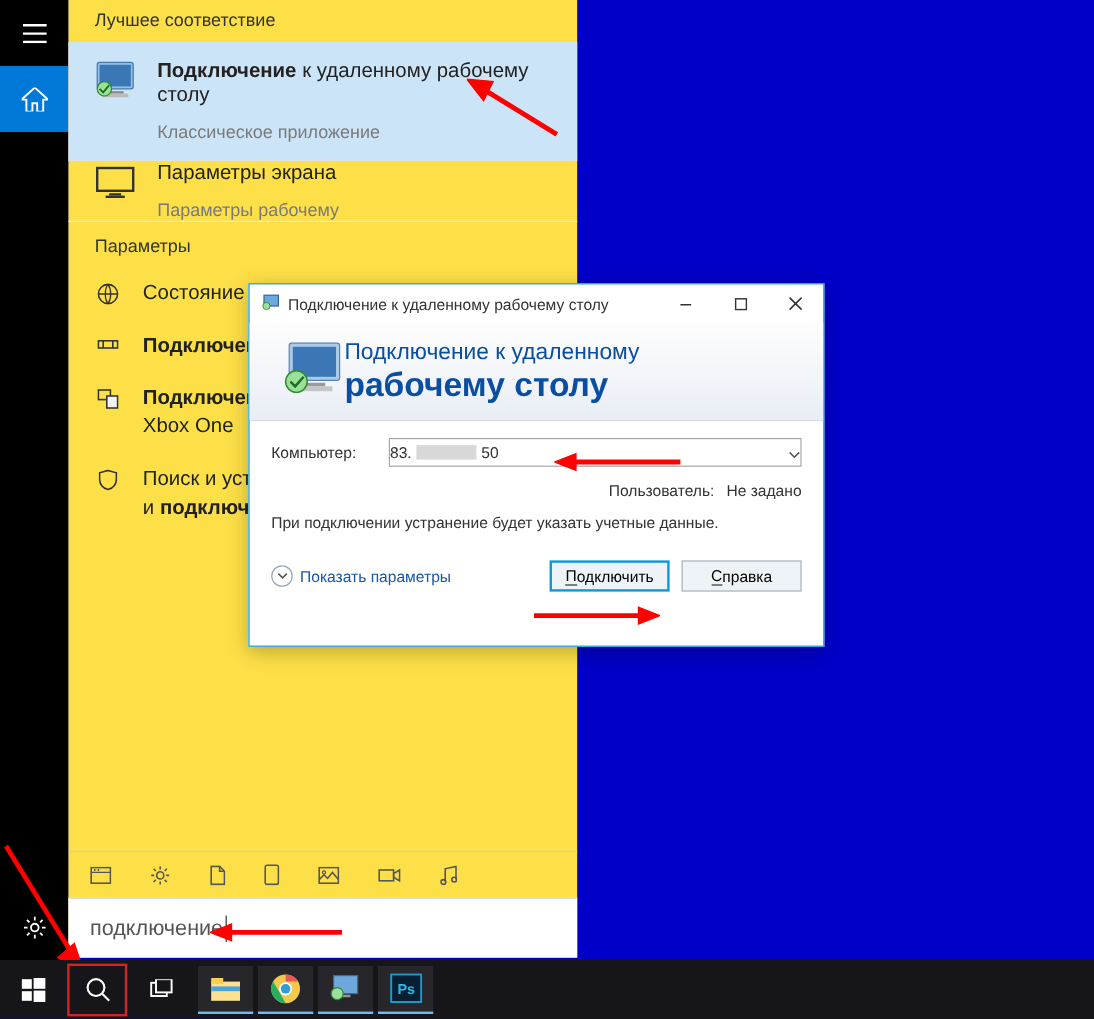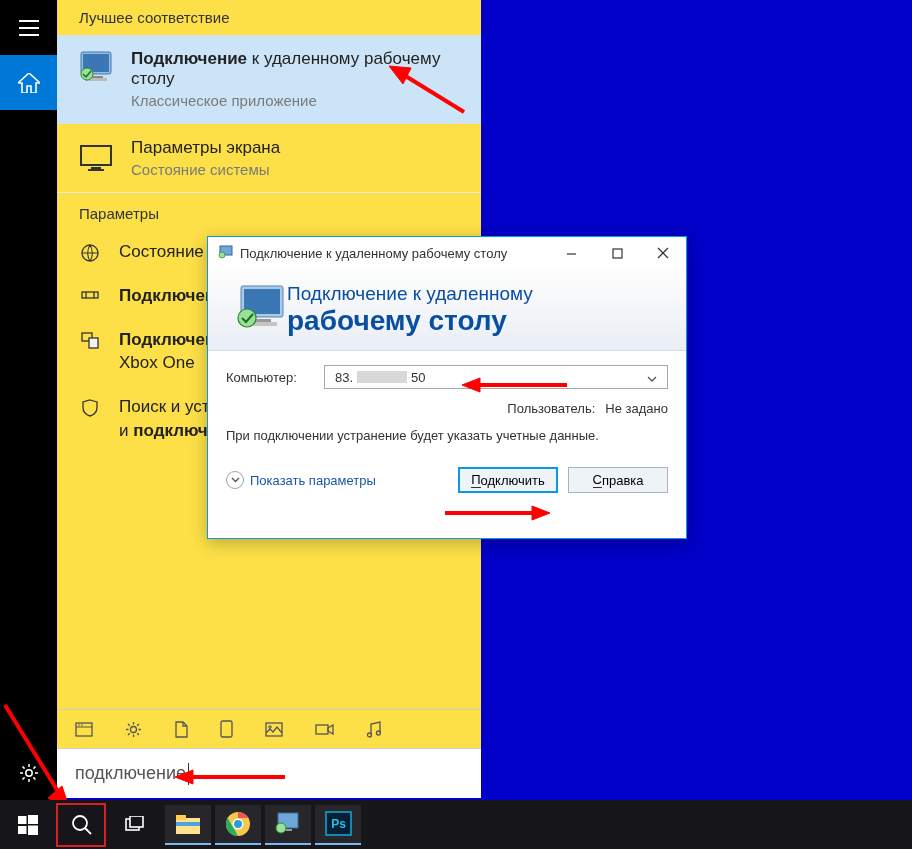--- a/index.html
+++ b/index.html
@@ -29,27 +29,26 @@
 .panel-header { padding: 9px 16px 9px 22px; font-size: 15px; color: #333; }
 .best-match {
   background: #cce4f7; display: flex; padding: 14px 20px; gap: 16px;
   border-bottom: 1px solid #e1e1e1;
 }
 .best-icon {
   width: 38px; height: 35px; flex-shrink: 0; position: relative;
   display: flex; align-items: center; justify-content: center;
 }
 .result2 {
-  display: flex; padding: 14px 20px; gap: 16px;
+  display: flex; padding: 0 20px; gap: 16px;
   border-bottom: 1px solid #e9e9e9;
-  align-items: center;
 }
 .result-text .t1 { font-size: 17px; color: #222; }
 .result-text .t1 b { font-weight: 600; }
-.result-text .t2 { font-size: 15px; color: #7a7a7a; margin-top: 3px; }
+.result-text .t2 { font-size: 15px; color: #7a7a7a; margin-top: 13px; }
 .section-label { padding: 12px 22px 8px; font-size: 15px; color: #333; }
 .param-row {
   display: flex; align-items: flex-start; gap: 18px; padding: 10px 22px;
 }
 .param-row .pi { width: 22px; display:flex; justify-content:center; align-items:flex-start; padding-top:4px;}
 .param-row .pt { font-size: 17px; color: #222; line-height: 1.4; }
 
 .filter-bar {
   position: absolute; bottom: 50px; left: 0; right: 0;
   border-top: 1px solid #ccc; padding: 10px 18px; display: flex; gap: 32px;
@@ -82,21 +81,21 @@
 }
 .dlg-header .big-icon { width: 54px; height: 54px; }
 .dlg-header .ht { color: #0a4ea2; }
 .dlg-header .ht .l1 { font-size: 19px; }
 .dlg-header .ht .l2 { font-size: 28px; font-weight: 700; }
 .dlg-body { padding: 14px 18px 10px 18px; font-size: 13px; color: #333; }
 .form-row { display: flex; align-items: center; margin-bottom: 12px; justify-content: flex-end; }
 .form-row .lbl { width: 98px; }
 .combo {
   flex: 1; height: 24px; border: 1px solid #a7a7a7; display: flex;
-  align-items: center; justify-content: space-between; padding: 0 10px;
+  align-items: center; justify-content: space-between; padding: 0 0;
   background: #fff; font-size: 13px;
 }
 .combo .v { display:flex; gap:4px; align-items:center;}
 .combo .ip-mid { display:inline-block; width:50px; height:12px; background:#d8d8d8;}
 .hint { color: #333; margin: 10px 0 14px; width: 380px; }
 .dlg-footer {
   display: flex; align-items: center; padding: 0 18px 14px 18px;
   justify-content: space-between;
 }
 .show-opts { display:flex; align-items:center; gap:6px; color:#1857a6; font-size:13px; cursor:pointer;}
@@ -175,21 +174,21 @@
   <div class="result2">
     <div class="best-icon">
       <svg width="34" height="30" viewBox="0 0 34 30">
           <rect x="2" y="3" width="30" height="19" fill="none" stroke="#333" stroke-width="2"></rect>
           <rect x="12" y="24" width="10" height="2" fill="#333"></rect>
           <rect x="9" y="26" width="16" height="2" fill="#333"></rect>
         </svg>
     </div>
     <div class="result-text">
       <div class="t1">Параметры экрана</div>
-      <div class="t2">Состояние системы</div>
+      <div class="t2">Параметры рабочему</div>
     </div>
   </div>
 
   <div class="section-label">Параметры</div>
 
   <div class="param-row">
     <div class="pi">
       <svg width="18" height="18" viewBox="0 0 18 18">
           <circle cx="9" cy="9" r="8" fill="none" stroke="#333" stroke-width="1.3"></circle>
           <path d="M1 9h16M9 1c3 4 3 12 0 16M9 1c-3 4-3 12 0 16" fill="none" stroke="#333" stroke-width="1.1"></path>

